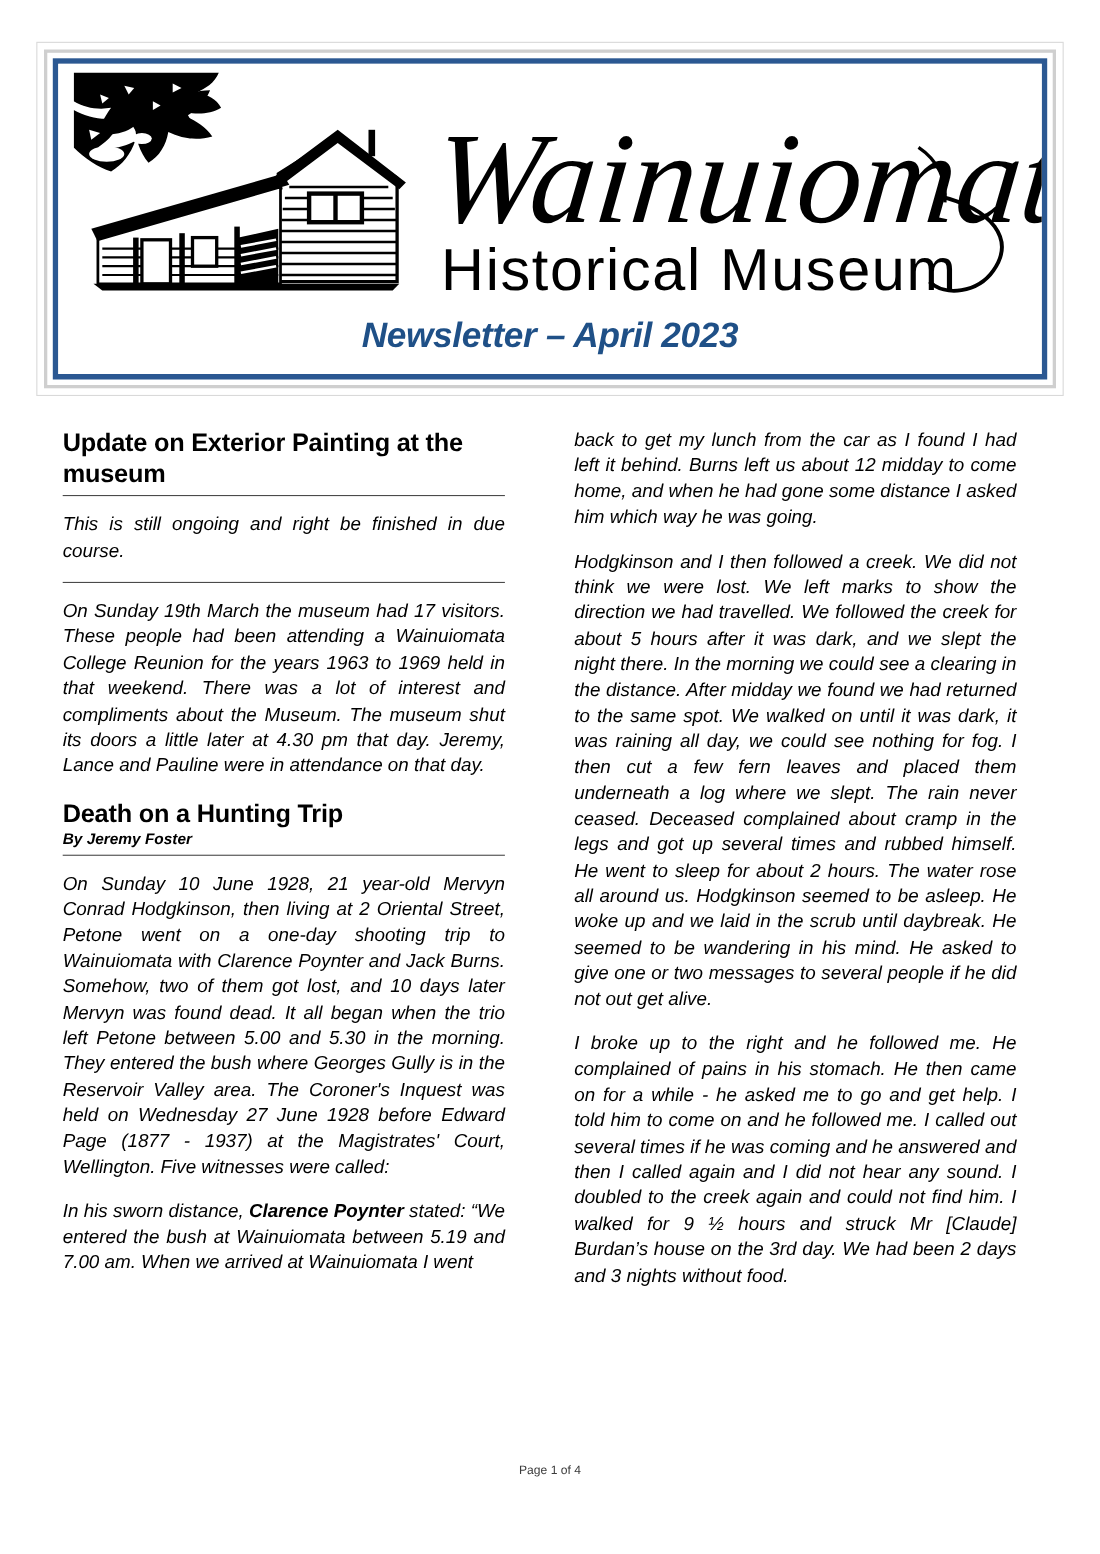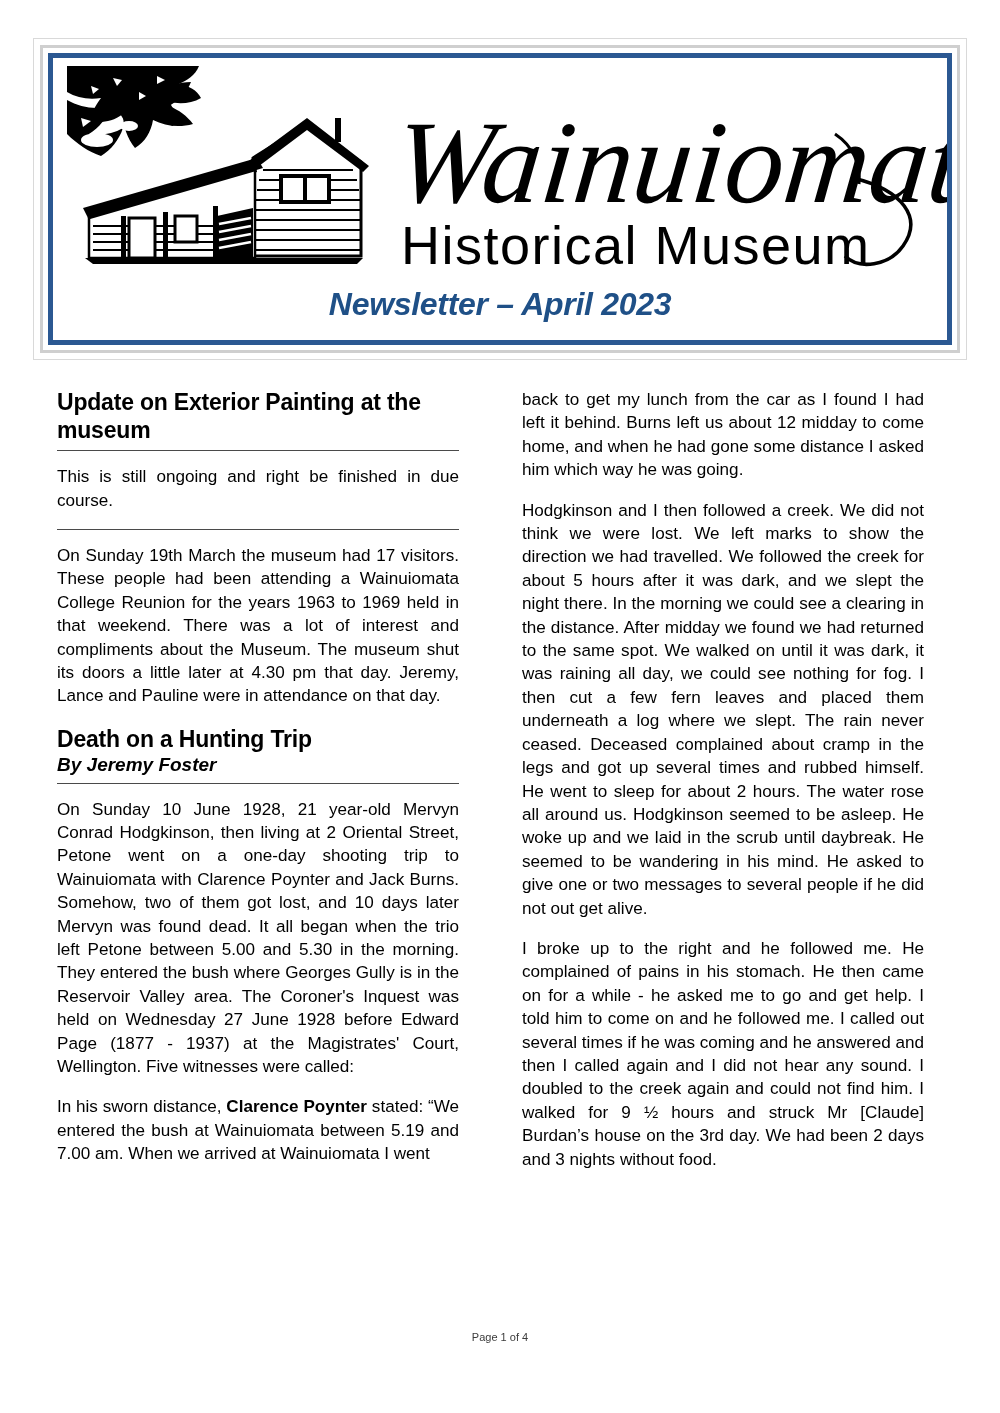--- a/index.html
+++ b/index.html
@@ -113,37 +113,38 @@
   .col-right { left: 522px; }
 
   h2.section-head {
     margin: 0;
     font-size: 23px;
     font-weight: bold;
     line-height: 1.22;
     letter-spacing: -0.2px;
   }
   .byline {
-    font-size: 19px;
+    font-size: 14px;
     font-weight: bold;
     font-style: italic;
     line-height: 1.2;
     margin-top: 1px;
   }
   .head-rule {
     border: 0;
     border-top: 1.6px solid #4a4a4a;
     margin: 6px 0 14px 0;
     width: 100%;
   }
   p.body-par {
     margin: 0 0 17px 0;
     text-align: justify;
     text-justify: inter-word;
     hyphens: none;
+    font-style: italic;
   }
   p.body-par.last { margin-bottom: 0; }
   .gap-before { margin-top: 20px; }
   .bold-name { font-weight: bold; }
 
   
   .page-footer {
     position: absolute;
     left: 0;
     right: 0;

